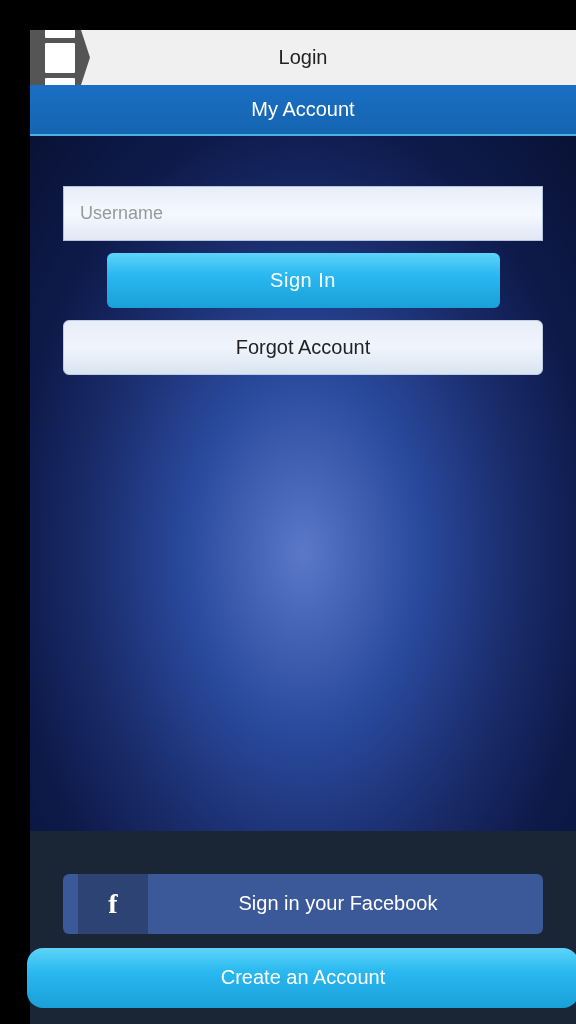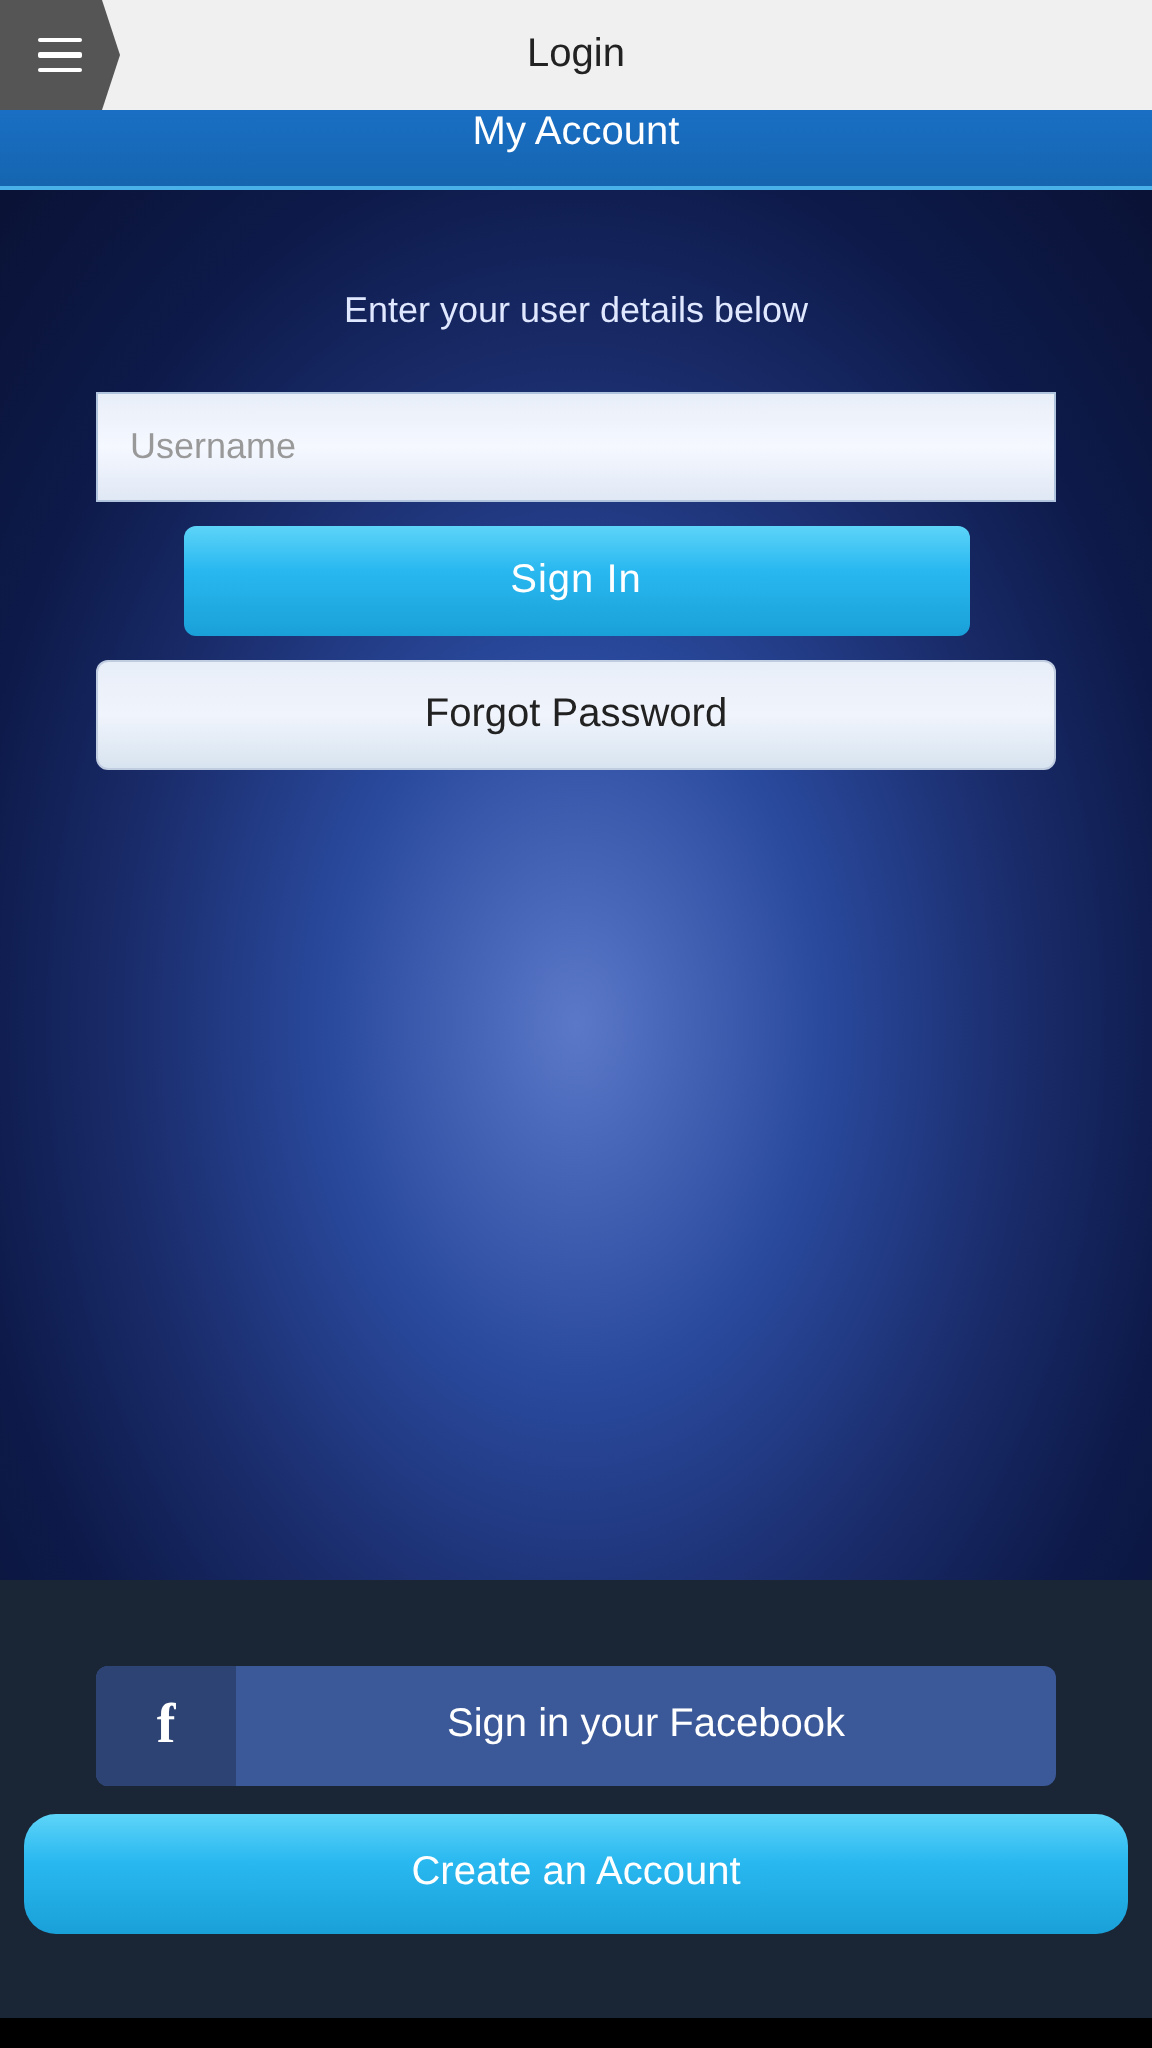--- a/index.html
+++ b/index.html
@@ -1,16 +1,16 @@
 <!DOCTYPE html>
 <html><head>
   <meta charset="utf-8">
   <meta name="viewport" content="width=576, initial-scale=1">
   <style>
-    * { margin: 0; padding: 0; box-sizing: border-box; }
+    * { margin: 0; padding: 15px; box-sizing: border-box; }
 
     body {
       width: 576px;
       height: 1024px;
       overflow: hidden;
       font-family: 'Helvetica Neue', Arial, sans-serif;
       background: #000;
     }
 
     
@@ -55,24 +55,24 @@
 
     .header-title {
       font-size: 20px;
       font-weight: 400;
       color: #222;
     }
 
     
     .sub-header {
       width: 100%;
-      height: 40px;
+      height: 51px;
       background: linear-gradient(180deg, #1a6fc4 0%, #1565b0 100%);
       display: flex;
-      align-items: flex-start;
+      align-items: center;
       justify-content: center;
       border-bottom: 2px solid #4ab0e8;
     }
 
     .sub-header-title {
       font-size: 20px;
       color: #fff;
       font-weight: 400;
     }
 
@@ -211,31 +211,30 @@
     </div>
   </div>
   <span class="header-title">Login</span>
 </div>
 
 <div class="sub-header">
   <span class="sub-header-title">My Account</span>
 </div>
 
 <div class="main-content">
-  <span class="subtitle">Enter your user details below</span>
 
   <input type="text" class="input-field" placeholder="Username" style="">
 
 
   <button class="sign-in-btn">
     <span>Sign In</span>
   </button>
 
   <button class="forgot-btn">
-    <span>Forgot Password</span>
+    <span>Forgot Account</span>
   </button>
 </div>
 
 <div class="bottom-section">
   <button class="facebook-btn">
     <div class="facebook-icon-box">
       <span class="facebook-f">f</span>
     </div>
     <span class="facebook-label">Sign in your Facebook</span>
   </button>

